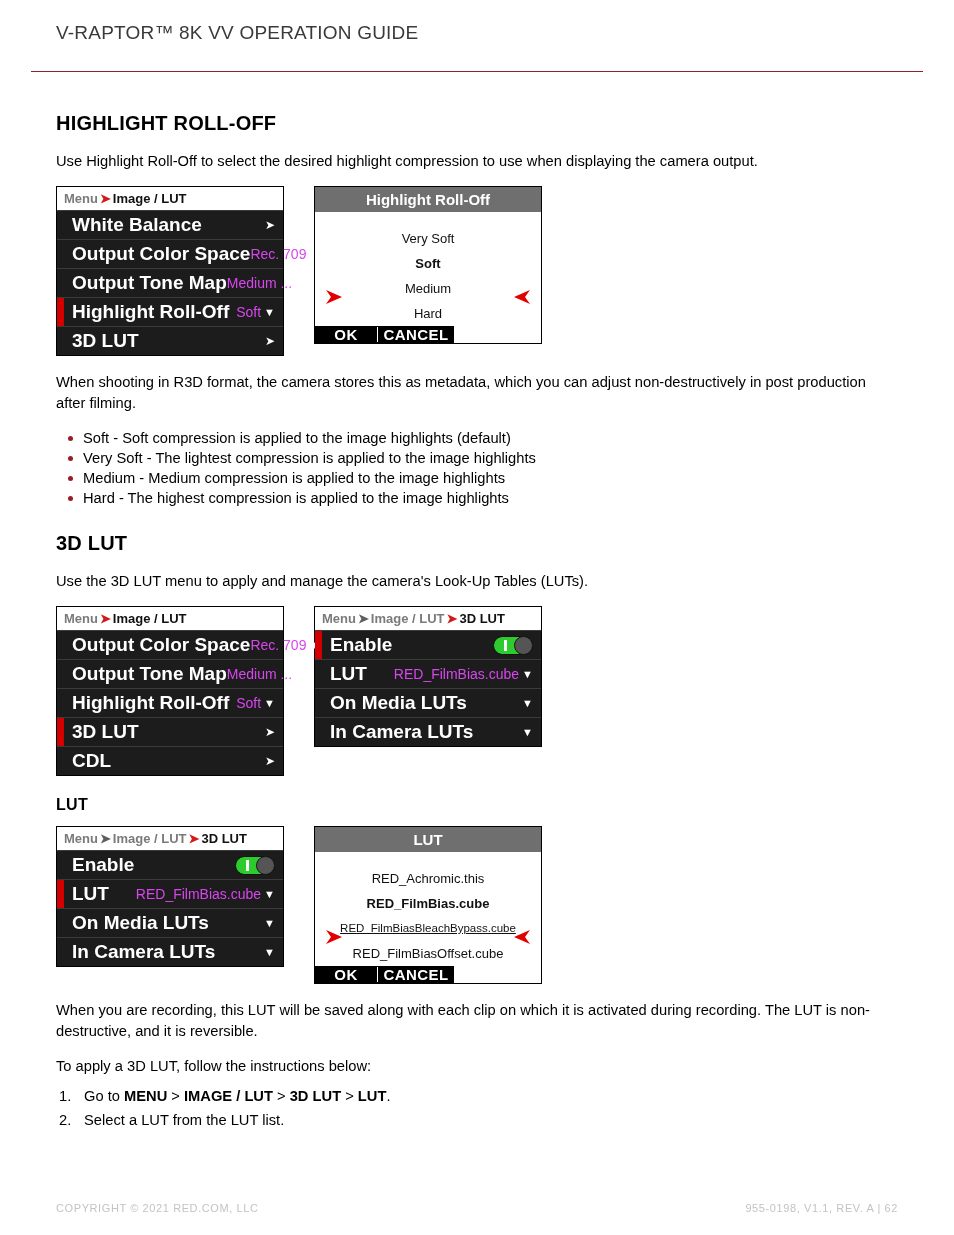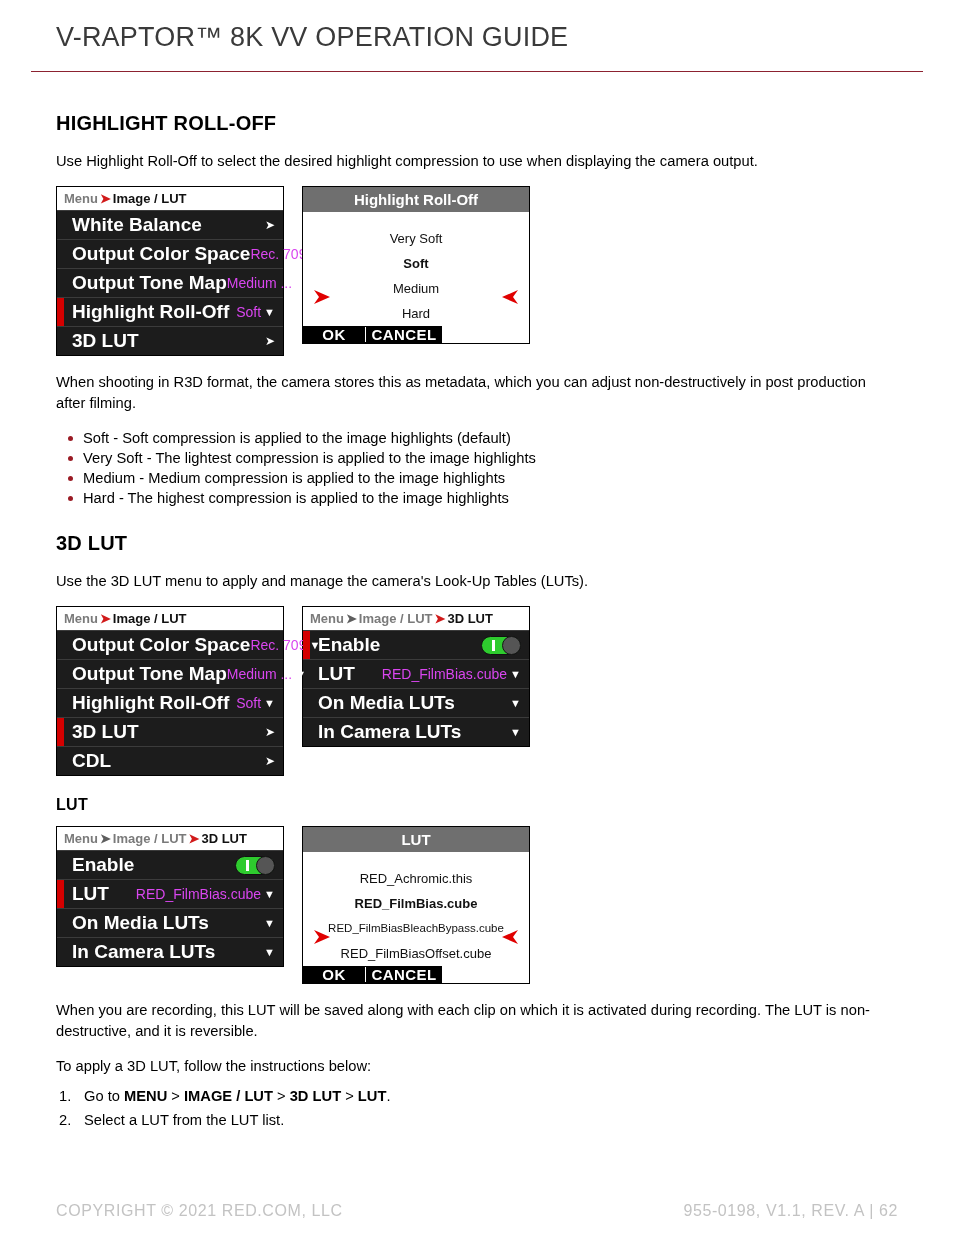--- a/index.html
+++ b/index.html
@@ -18,21 +18,21 @@
   .doc-header {
     position: absolute;
     left: 0; top: 0;
     width: 954px;
     height: 72px;
   }
   .doc-header-title {
     position: absolute;
     left: 56px;
     top: 22px;
-    font-size: 27px;
+    font-size: 19px;
     font-weight: 400;
     letter-spacing: 0.2px;
     color: #3a3a3a;
     white-space: nowrap;
   }
   .doc-header-rule {
     position: absolute;
     left: 31px;
     top: 71px;
     width: 892px;
@@ -222,21 +222,21 @@
     padding: 14px 0 0 0;
     text-align: center;
   }
   .picker-option {
     font-size: 13px;
     line-height: 25px;
     color: #111111;
     white-space: nowrap;
   }
   .picker-option.selected { font-weight: bold; }
-  .picker-option.small { font-size: 11.5px; }
+  .picker-option.small { font-size: 11.5px; text-decoration: underline; }
   .arrow-left, .arrow-right {
     position: absolute;
     width: 22px;
     height: 22px;
     color: #e00000;
   }
   .arrow-left  { left: 8px; }
   .arrow-right { right: 8px; }
   .picker-footer {
     background: #000000;
@@ -254,34 +254,34 @@
     justify-content: center;
   }
   .picker-footer .pf-ok     { width: 62px; }
   .picker-footer .pf-divider{ width: 1px; background: #ffffff; margin: 1px 0; }
   .picker-footer .pf-cancel { width: 76px; }
   .picker-footer .pf-rest   { flex: 1; background: #ffffff; }
 
   
   .figure-row {
     display: flex;
-    gap: 18px;
+    gap: 30px;
     align-items: flex-start;
     margin-bottom: 16px;
   }
 
   
   .doc-footer {
     position: absolute;
     left: 56px;
     top: 1202px;
     width: 842px;
     display: flex;
     justify-content: space-between;
-    font-size: 16px;
+    font-size: 11px;
     letter-spacing: 0.6px;
     color: #c3c3c3;
   }
 </style>
 </head>
 <body>
 
 <div class="doc-header">
   <div class="doc-header-title">V-RAPTOR™ 8K VV OPERATION GUIDE</div>
   <div class="doc-header-rule"></div>

